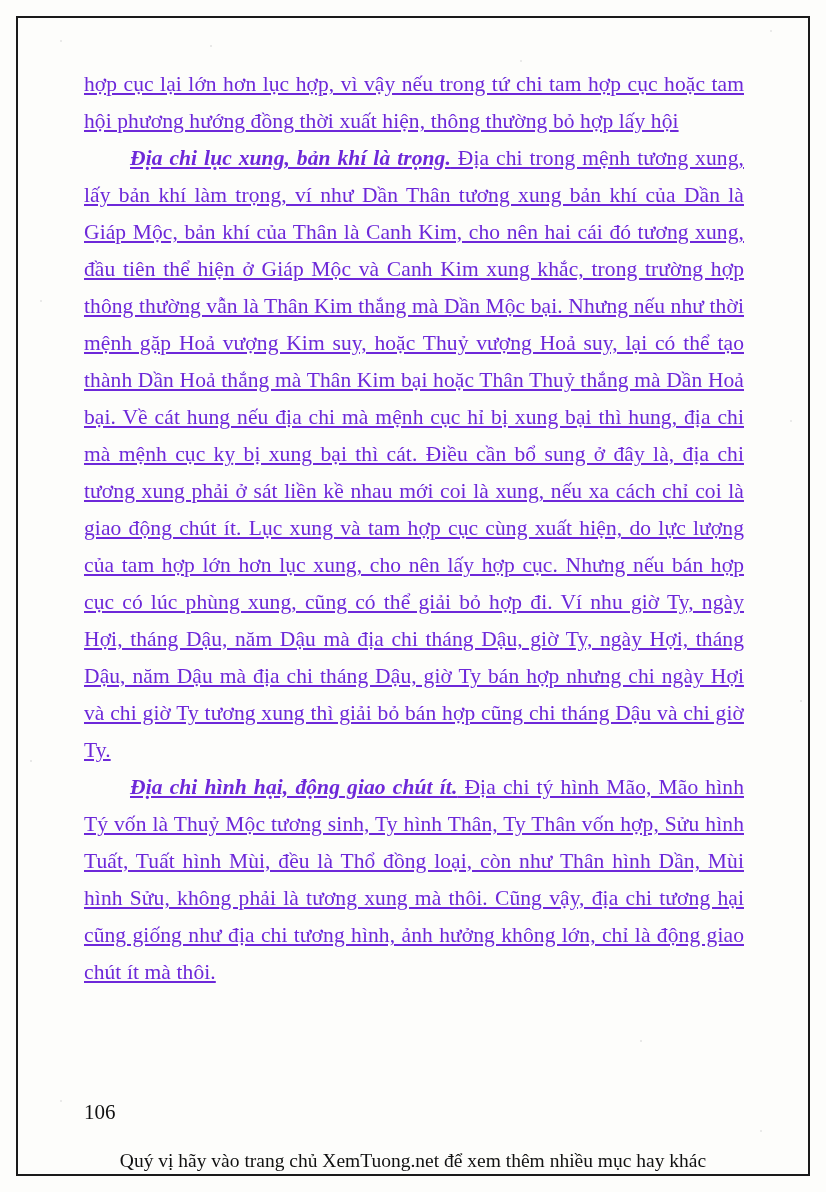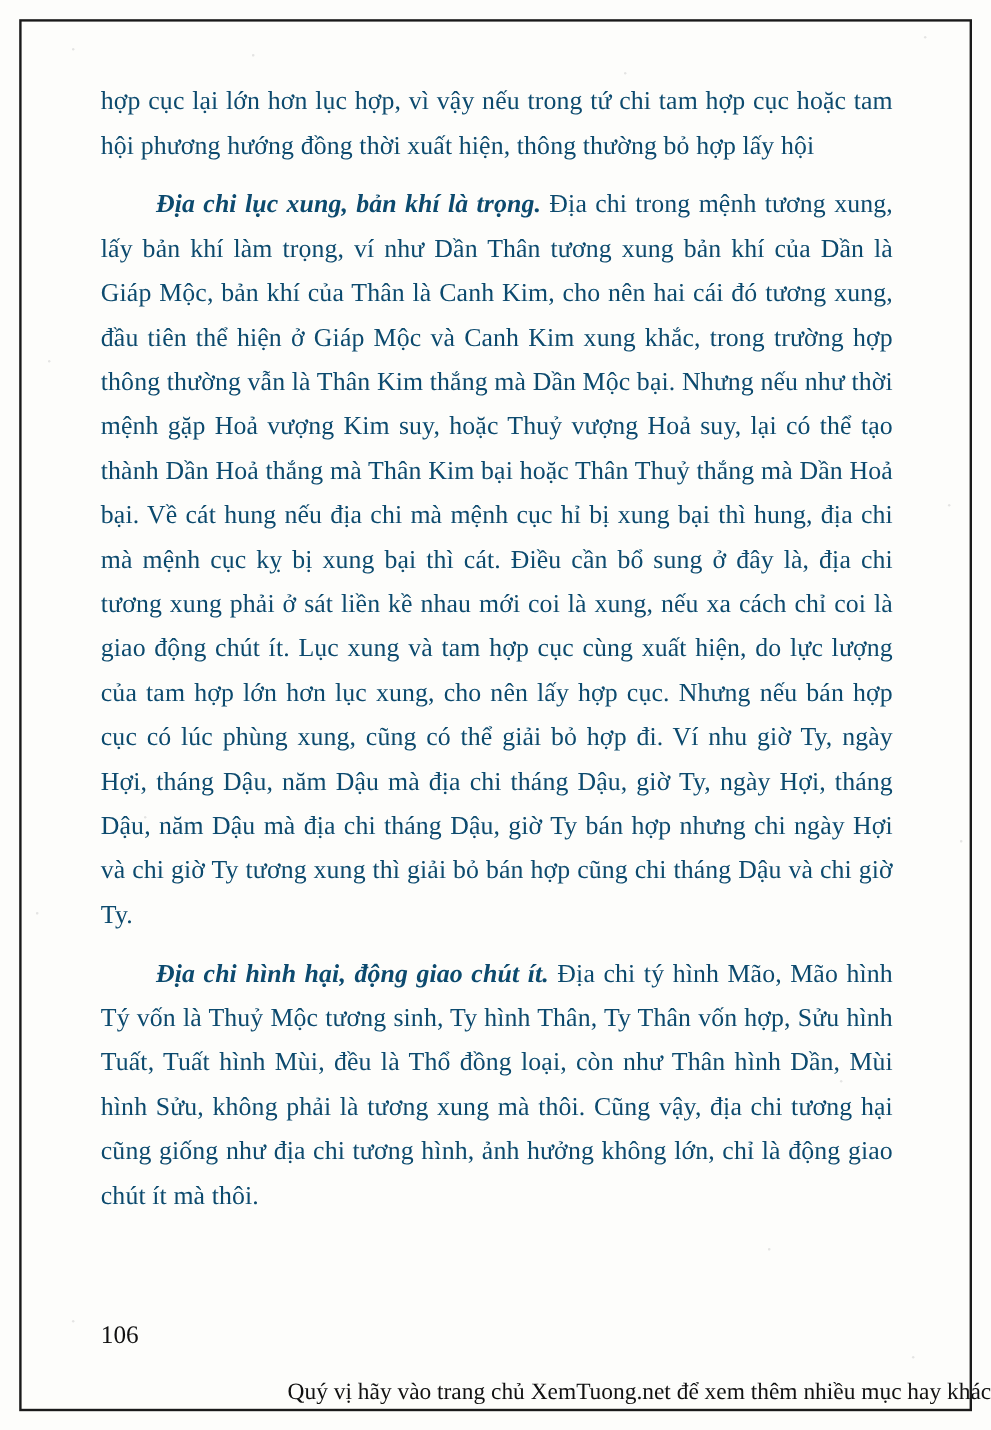--- a/index.html
+++ b/index.html
@@ -38,28 +38,29 @@
   .content {
     position: absolute;
     left: 84px;
     top: 66px;
     width: 660px;
     z-index: 3;
   }
   .para {
     font-size: 21.5px;
     line-height: 37px;
-    color: #0c4a6e;
+    color: #6d28d9;
     text-align: justify;
     text-justify: inter-word;
     margin: 0;
     letter-spacing: .1px;
+    text-decoration: underline;
   }
   .para + .para {
-    margin-top: 12px;
+    margin-top: 0px;
   }
   .indent {
     text-indent: 46px;
   }
   .heading-run {
     font-style: italic;
     font-weight: bold;
   }
   .page-number {
     position: absolute;
@@ -67,21 +68,21 @@
     top: 1100px;
     font-size: 21px;
     color: #111111;
     z-index: 3;
   }
   .footer {
     position: absolute;
     left: 0;
     right: 0;
     top: 1150px;
-    text-align: right;
+    text-align: center;
     font-size: 19.5px;
     color: #111111;
     z-index: 3;
   }
   
   .watermark {
     position: absolute;
     left: 50%;
     top: 612px;
     transform: translate(-50%, -50%);

